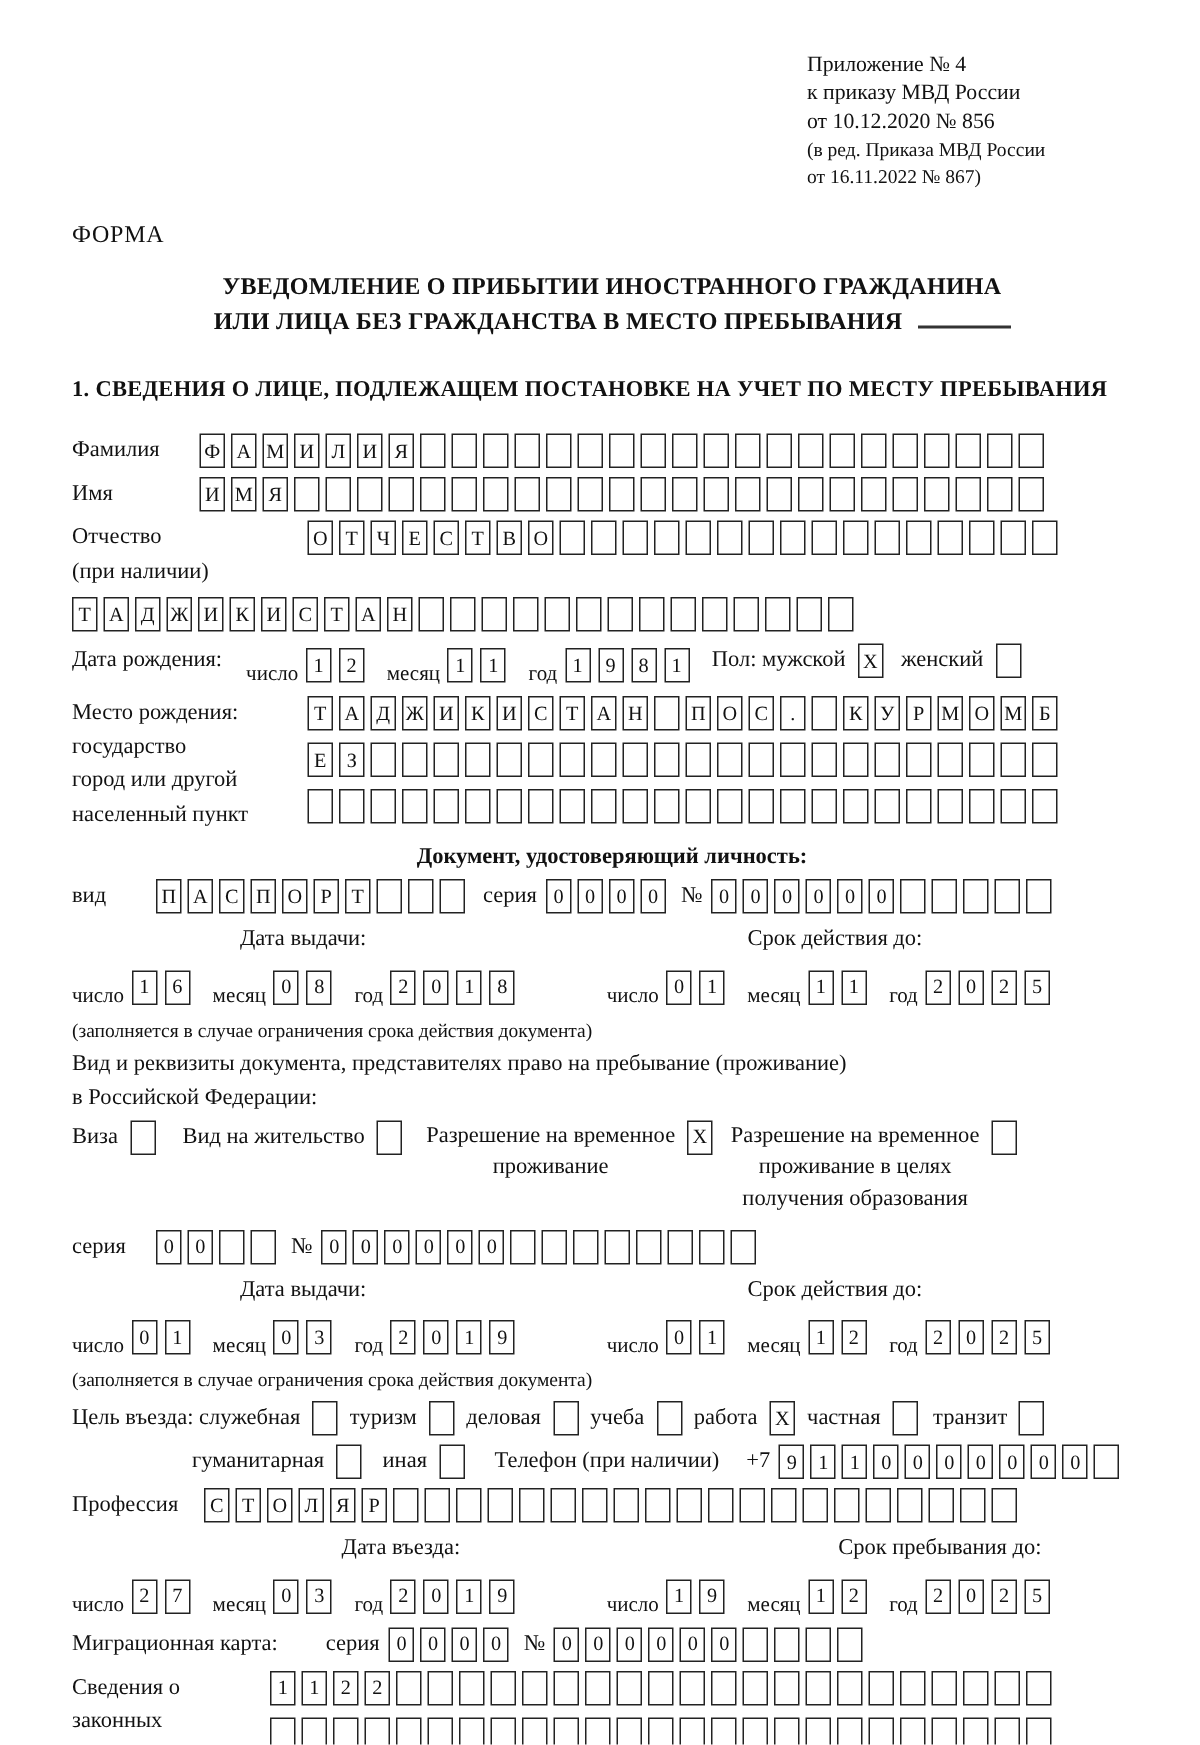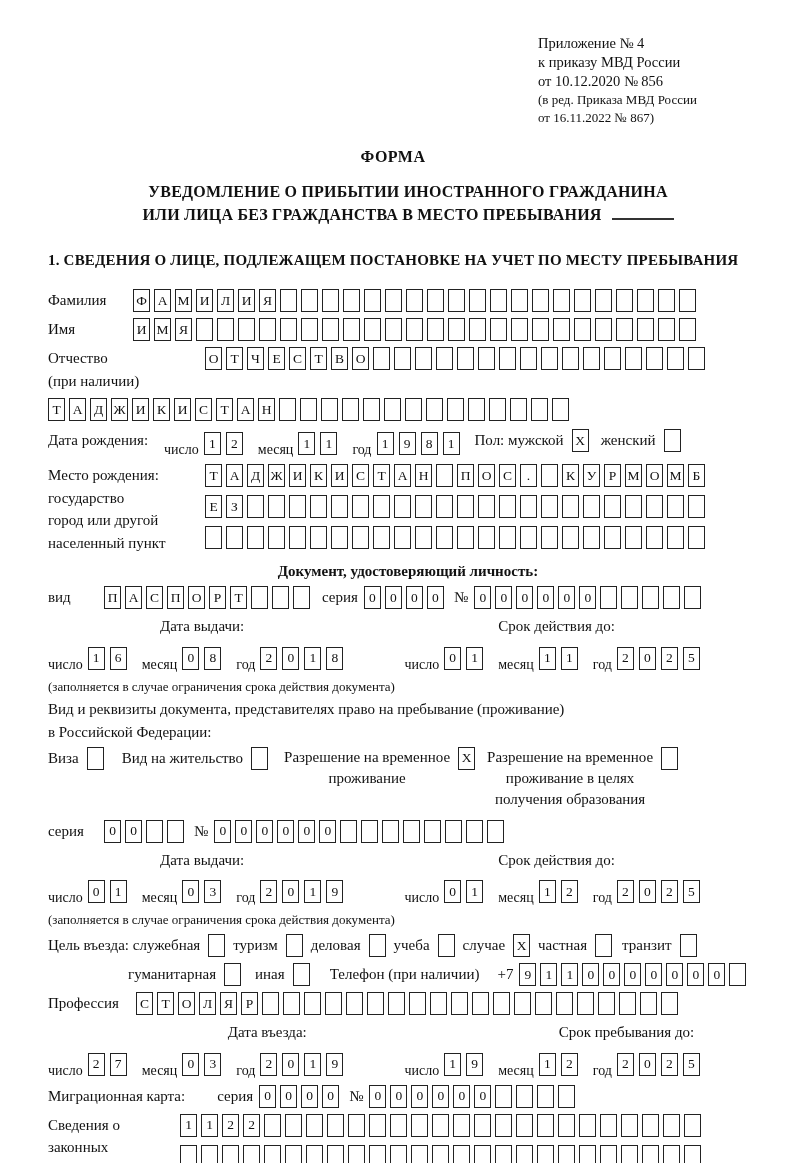--- a/index.html
+++ b/index.html
@@ -4,21 +4,21 @@
 <style>
   html,body{margin:0;padding:0;background:#ffffff;}
   body{
     width:800px;height:1163px;overflow:hidden;
     font-family:"Liberation Serif","DejaVu Serif",serif;
     color:#111;position:relative;box-sizing:border-box;
     padding:34px 32px 0 48px;
   }
   .appendix{width:230px;margin-left:auto;font-size:14.5px;line-height:1.32;}
   .appendix .small{font-size:13px;}
-  .forma{text-align:center;font-weight:bold;font-size:16px;margin:22px 30px 0 0;letter-spacing:.5px;}
+  .forma{text-align:left;font-weight:normal;font-size:16px;margin:22px 30px 0 0;letter-spacing:.5px;}
   .title{text-align:center;font-weight:bold;font-size:16px;line-height:1.45;margin-top:14px;letter-spacing:.2px;}
   .blank-line{display:inline-block;width:62px;border-bottom:2px solid #333;height:12px;margin-left:10px;}
   .sect{font-weight:bold;font-size:15px;margin-top:26px;letter-spacing:.2px;}
   #form-rows{margin-top:20px;}
   .frow{display:flex;align-items:flex-start;margin-bottom:6px;}
   .tline{font-size:15px;margin-bottom:6px;}
   .tline.center{text-align:center;}
   .tline.b{font-weight:bold;}
   .tline.note{font-size:13px;}
   .tline.right{text-align:left;padding-right:22px;}
@@ -462,21 +462,21 @@
     <div class="tline note right">(заполняется в случае ограничения срока действия документа)</div>
     <div class="frow" style="margin-top: 6px;">
       <span class="txt">Цель въезда: служебная</span>
       <span class="cell check"></span>
       <span class="txt" style="margin-left: 6px;">туризм</span>
       <span class="cell check"></span>
       <span class="txt" style="margin-left: 6px;">деловая</span>
       <span class="cell check"></span>
       <span class="txt" style="margin-left: 6px;">учеба</span>
       <span class="cell check"></span>
-      <span class="txt" style="margin-left: 6px;">случае</span>
+      <span class="txt" style="margin-left: 6px;">работа</span>
       <span class="cell check">X</span>
       <span class="txt" style="margin-left: 6px;">частная</span>
       <span class="cell check"></span>
       <span class="txt" style="margin-left: 8px; text-align: right;">транзит</span>
       <span class="cell check"></span>
     </div>
     <div class="frow" style="margin-top: 6px;">
       <span class="gap" style="width: 80px;"></span>
       <span class="txt">гуманитарная</span>
       <span class="cell check"></span>

